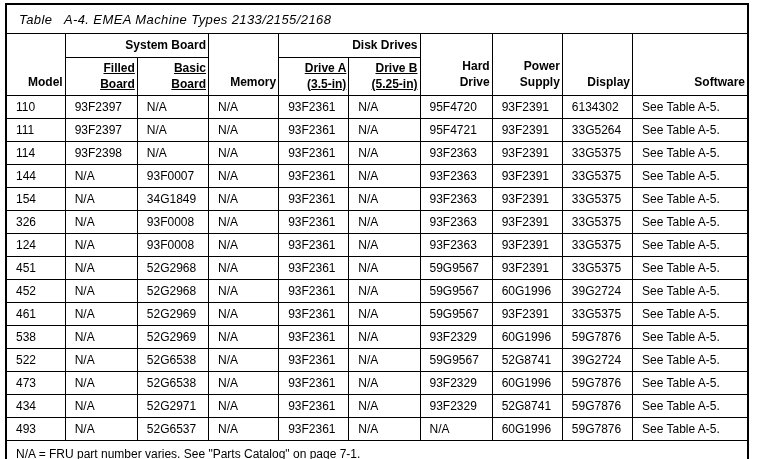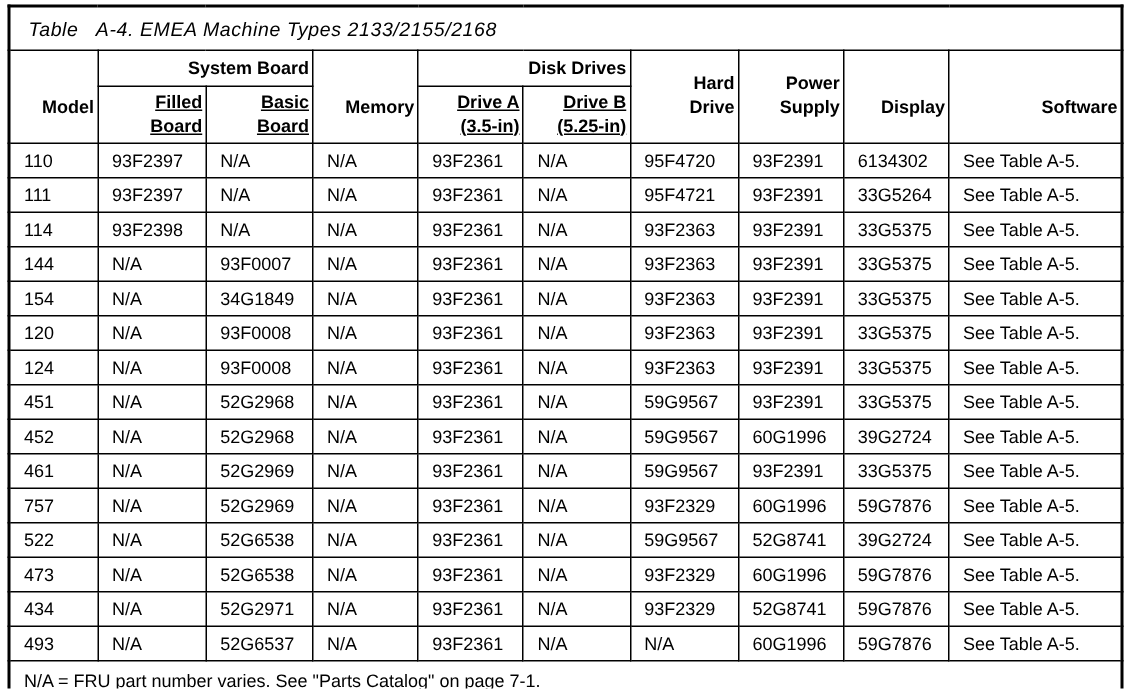--- a/index.html
+++ b/index.html
@@ -48,21 +48,21 @@
     text-align: right;
     vertical-align: middle;
     white-space: pre-line;
     line-height: 1.3;
     padding: 3px 2px;
   }
   thead tr.group-row { height: 24px; }
   thead tr.leaf-row  { height: 36px; text-decoration: underline; }
   thead th.bottom {
     vertical-align: bottom;
-    padding-bottom: 16px;
+    padding-bottom: 5px;
   }
   tbody td {
     font-size: 12px;
     text-align: left;
     vertical-align: middle;
     padding: 2px 2px 2px 9px;
     height: 18px;
     white-space: nowrap;
   }
   tbody tr { height: 22px; }
@@ -172,21 +172,21 @@
           <td>34G1849</td>
           <td>N/A</td>
           <td>93F2361</td>
           <td>N/A</td>
           <td>93F2363</td>
           <td>93F2391</td>
           <td>33G5375</td>
           <td>See Table A-5.</td>
         </tr>
         <tr>
-          <td>120</td>
+          <td>326</td>
           <td>N/A</td>
           <td>93F0008</td>
           <td>N/A</td>
           <td>93F2361</td>
           <td>N/A</td>
           <td>93F2363</td>
           <td>93F2391</td>
           <td>33G5375</td>
           <td>See Table A-5.</td>
         </tr>
@@ -232,21 +232,21 @@
           <td>52G2969</td>
           <td>N/A</td>
           <td>93F2361</td>
           <td>N/A</td>
           <td>59G9567</td>
           <td>93F2391</td>
           <td>33G5375</td>
           <td>See Table A-5.</td>
         </tr>
         <tr>
-          <td>757</td>
+          <td>538</td>
           <td>N/A</td>
           <td>52G2969</td>
           <td>N/A</td>
           <td>93F2361</td>
           <td>N/A</td>
           <td>93F2329</td>
           <td>60G1996</td>
           <td>59G7876</td>
           <td>See Table A-5.</td>
         </tr>

